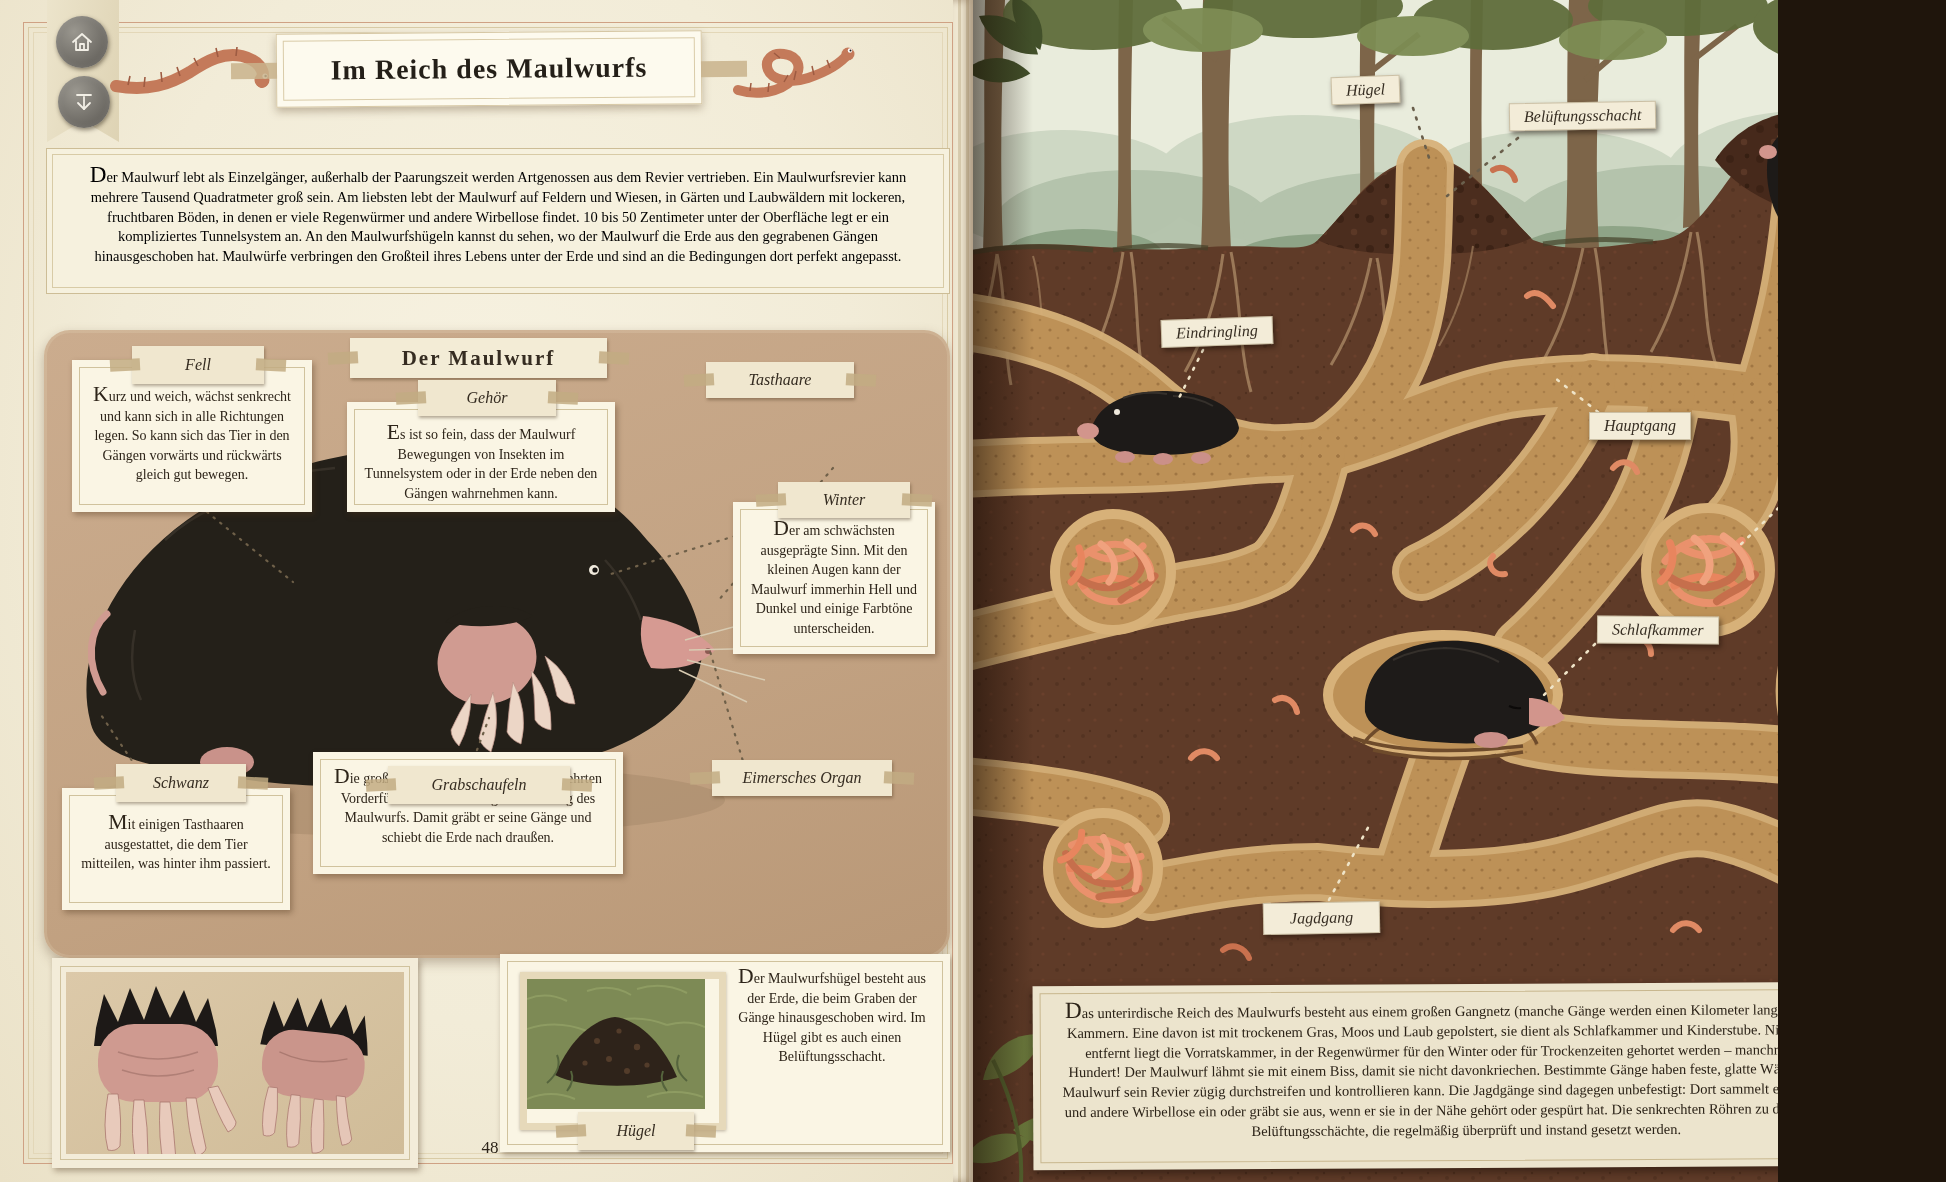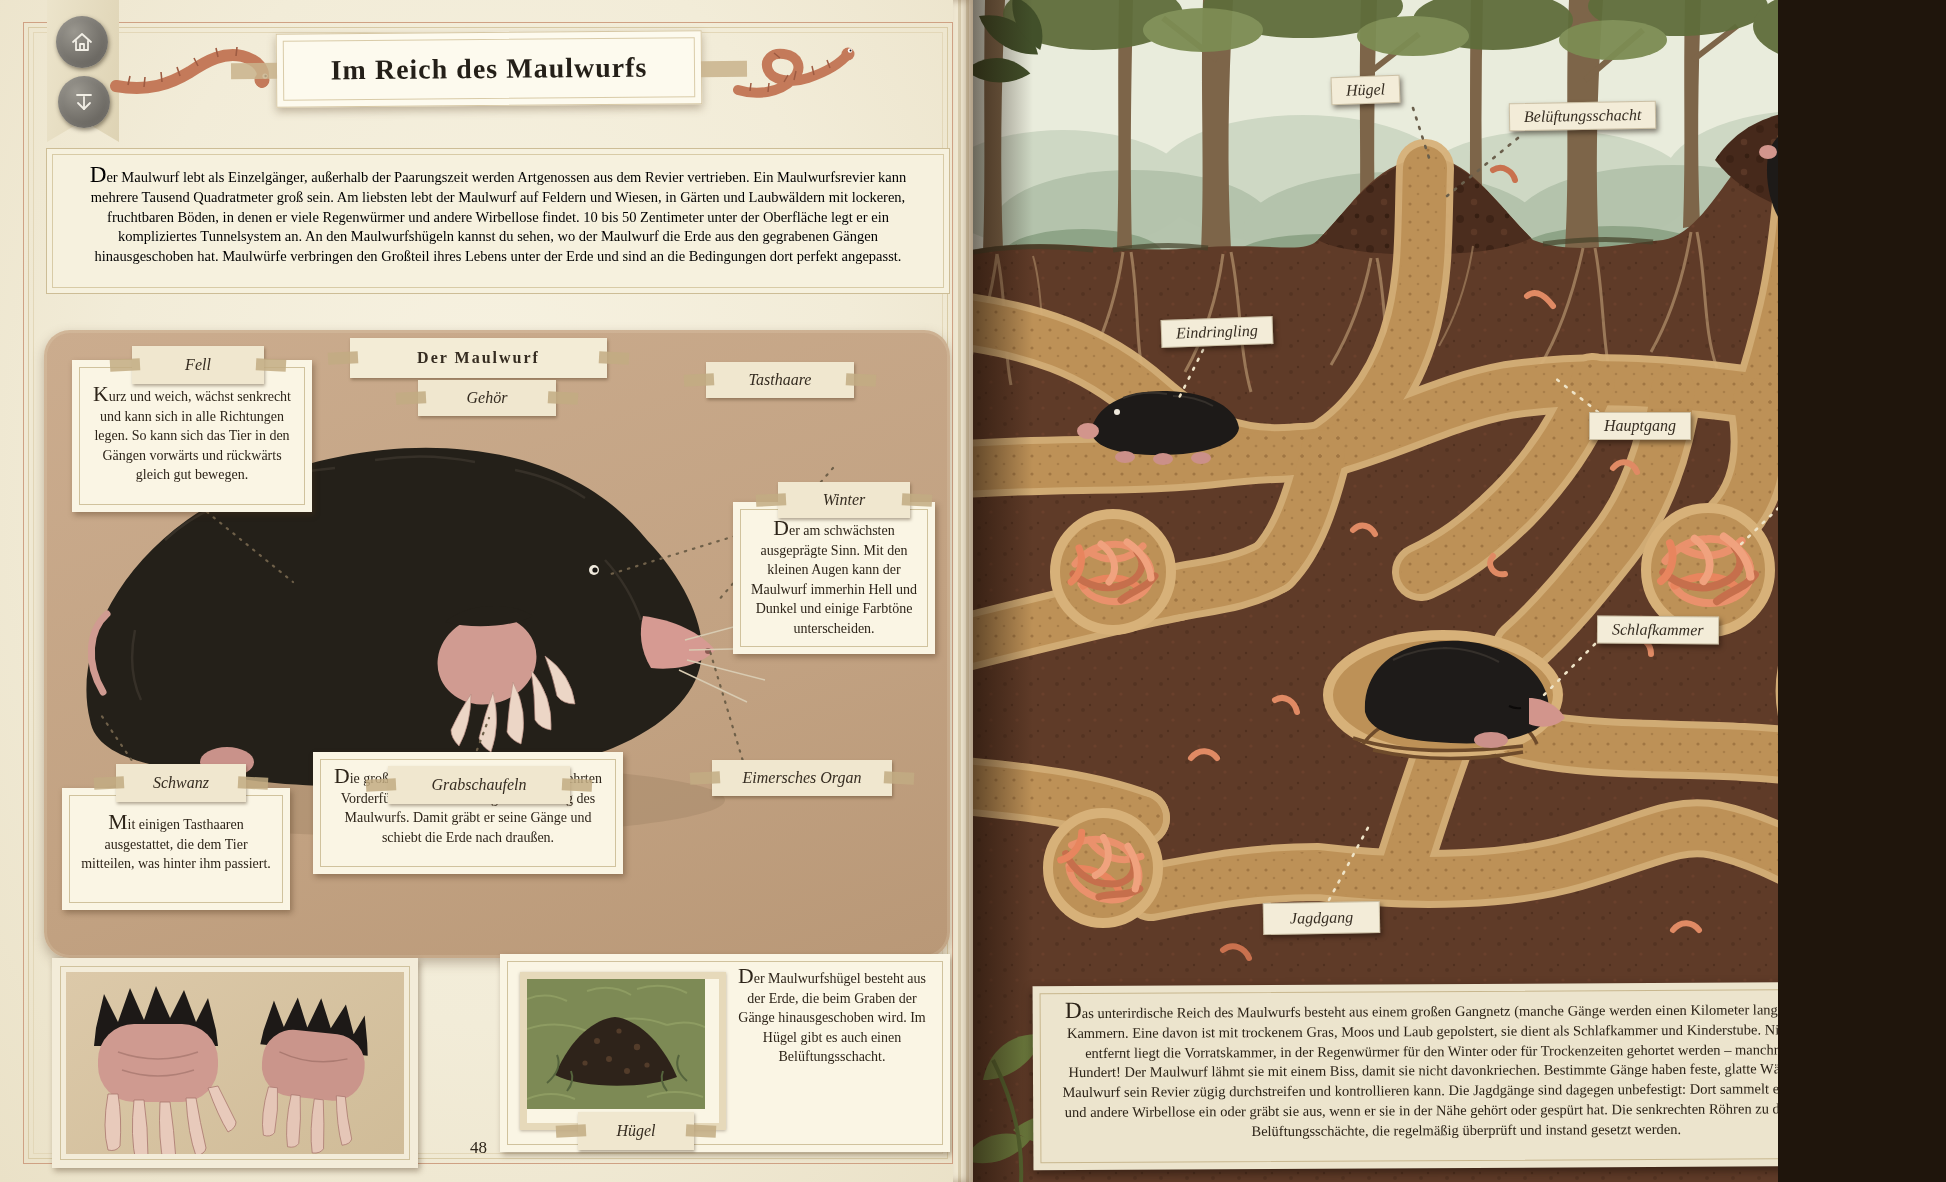--- a/index.html
+++ b/index.html
@@ -45,42 +45,42 @@
     background:linear-gradient(160deg,#cbac8e,#c2a282 60%,#b99877);
     box-shadow:0 5px 12px rgba(95,70,45,.35), inset 0 0 0 3px rgba(240,225,200,.18);}
   .paper-tag{position:absolute;background:#f0e7cf;box-shadow:1px 2px 3px rgba(70,50,25,.4);
     display:flex;align-items:center;justify-content:center;font-style:italic;font-size:16px;
     color:#352c21;padding:3px 10px;white-space:nowrap;}
   .paper-tag::before,.paper-tag::after{content:"";position:absolute;width:30px;height:12px;
     background:#c2ab82;opacity:.85;top:50%;margin-top:-6px;}
   .paper-tag::before{left:-22px;transform:rotate(-3deg);}
   .paper-tag::after{right:-22px;transform:rotate(3deg);}
   .panel-header{left:350px;top:338px;width:237px;height:34px;font-style:normal;
-    font-weight:bold;font-size:16px;letter-spacing:2px;background:#f3ecd6;}
+    font-weight:bold;font-size:21px;letter-spacing:2px;background:#f3ecd6;}
   .card{position:absolute;background:#faf5e4;box-shadow:2px 3px 6px rgba(75,50,25,.4);}
   .card::before{content:"";position:absolute;inset:7px;border:1px solid #d0c29d;}
   .card-text{position:absolute;left:16px;right:16px;top:14px;font-size:14px;line-height:19.6px;
     text-align:center;color:#2d2419;}
   .card-text::first-letter{font-size:1.55em;line-height:.8;}
   .card-label{z-index:3;}
   
   .paws-card{position:absolute;left:52px;top:958px;width:366px;height:210px;background:#f3ecd9;
     box-shadow:2px 3px 6px rgba(75,50,25,.4);}
   .paws-card::before{content:"";position:absolute;inset:8px;border:1px solid #d0c29d;}
   .paws-inner{position:absolute;inset:14px;background:linear-gradient(145deg,#dcc9a9,#d0bc98);}
   .huegel-card{position:absolute;left:500px;top:954px;width:450px;height:198px;background:#faf5e4;
     box-shadow:2px 3px 6px rgba(75,50,25,.4);}
   .huegel-card::before{content:"";position:absolute;inset:7px;border:1px solid #d0c29d;}
   .huegel-photo{position:absolute;left:20px;top:18px;width:192px;height:144px;
     border:7px solid #e6d9ba;box-shadow:0 1px 3px rgba(70,50,25,.35);}
   .huegel-tag{left:578px;top:1112px;width:96px;height:32px;font-size:16px;z-index:4;}
   .huegel-text{position:absolute;left:232px;right:18px;top:14px;font-size:14px;line-height:19.6px;
     text-align:center;color:#2d2419;}
   .huegel-text::first-letter{font-size:1.55em;line-height:.8;}
-  .page-number{position:absolute;left:470px;top:1138px;width:40px;
+  .page-number{position:absolute;left:470px;top:1138px;width:40px;text-align:center;
     font-size:17px;color:#2d2419;}
   
   #right-page{position:absolute;left:973px;top:0;width:973px;height:1182px;background:#5f3b28;}
   #right-page::before{content:"";position:absolute;left:0;top:0;width:60px;height:100%;z-index:5;
     background:linear-gradient(90deg,rgba(25,12,4,.55),rgba(25,12,4,0));pointer-events:none;}
   #right-page::after{content:"";position:absolute;right:0;top:0;width:16px;height:100%;z-index:5;
     background:linear-gradient(270deg,rgba(25,12,4,.4),rgba(25,12,4,0));pointer-events:none;}
   .burrow-svg{position:absolute;left:0;top:0;}
   .map-label{position:absolute;z-index:4;background:#f3ecd8;border:1px solid rgba(130,110,70,.35);
     box-shadow:2px 3px 5px rgba(25,14,5,.5);padding:4px 14px;font-style:italic;font-size:16px;
@@ -175,20 +175,23 @@
       <span>Der Maulwurf</span>
     </div>
 
     <div class="card" style="left:72px;top:360px;width:240px;height:152px">
       <div class="card-text" style="top:26px">Kurz und weich, wächst senkrecht und kann sich in alle Richtungen legen. So kann sich das Tier in den Gängen vorwärts und rückwärts gleich gut bewegen.</div>
     </div>
     <div class="paper-tag card-label" style="left:132px;top:346px;width:112px;height:32px">
       <span>Fell</span>
     </div>
 
+    <div class="card" style="left:347px;top:402px;width:268px;height:110px">
+      <div class="card-text" style="top:22px">Es ist so fein, dass der Maulwurf Bewegungen von Insekten im Tunnelsystem oder in der Erde neben den Gängen wahrnehmen kann.</div>
+    </div>
     <div class="paper-tag card-label" style="left:418px;top:380px;width:118px;height:30px">
       <span>Gehör</span>
     </div>
 
     <div class="paper-tag card-label" style="left:706px;top:362px;width:128px;height:30px">
       <span>Tasthaare</span>
     </div>
 
     <div class="card" style="left:733px;top:502px;width:202px;height:152px">
       <div class="card-text" style="top:18px;left:13px;right:13px">Der am schwächsten ausgeprägte Sinn. Mit den kleinen Augen kann der Maulwurf immerhin Hell und Dunkel und einige Farbtöne unterscheiden.</div>

